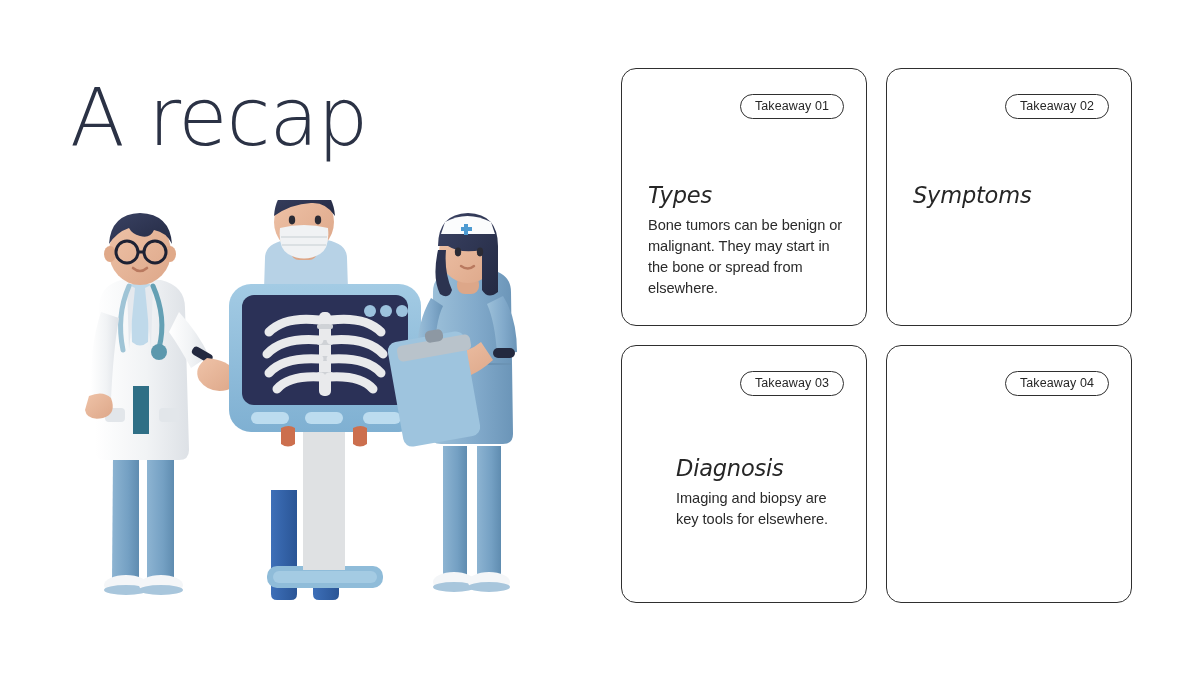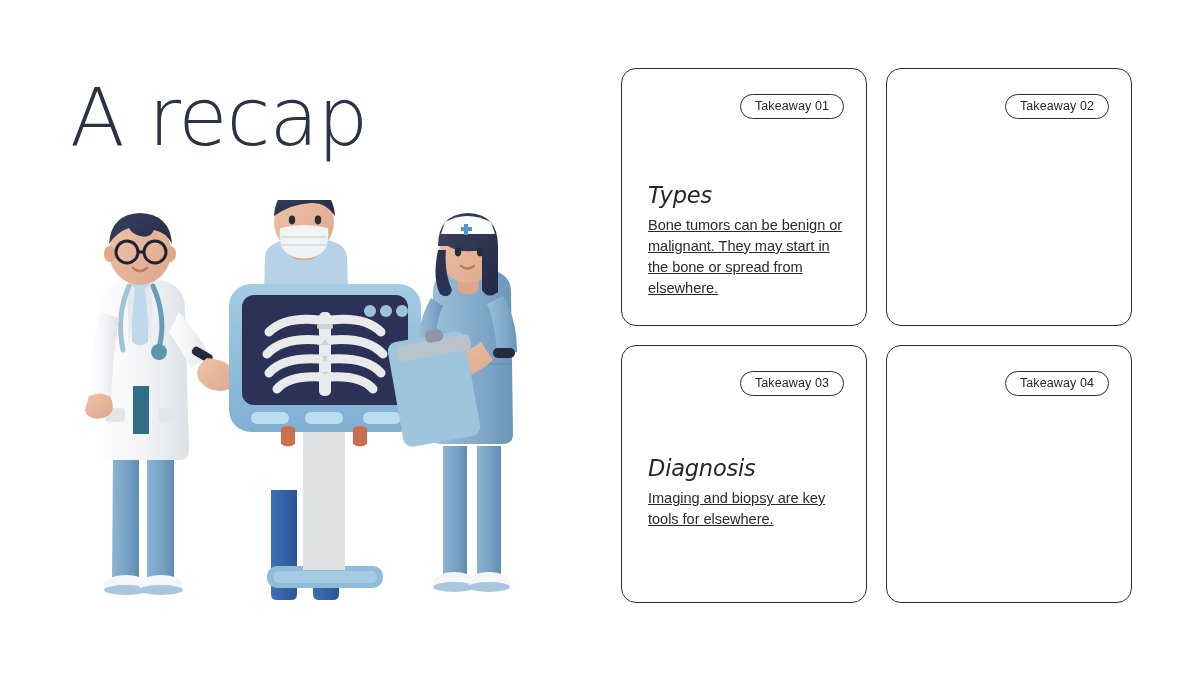--- a/index.html
+++ b/index.html
@@ -116,25 +116,24 @@
     font-style: italic;
   }
 
   .card-text {
     font-family: "Liberation Sans", sans-serif;
     font-weight: 400;
     font-size: 14.6px;
     line-height: 21px;
     color: #2a2a2a;
     letter-spacing: -0.05px;
-    text-decoration: underline;
   }
 
   
-  .card.row-2 .card-body { top: 108px; }
+  .card.row-2 .card-body { top: 108px; margin-left: 28px; }
 </style>
 </head>
 <body>
 
 <div class="slide">
 
   <div class="left-panel">
 
     <h1 class="slide-title">A recap</h1>
 
@@ -333,20 +332,21 @@
       <div class="card-badge">Takeaway 01</div>
       <div class="card-body">
         <div class="card-heading">Types</div>
         <div class="card-text">Bone tumors can be benign or malignant. They may start in the bone or spread from elsewhere.</div>
       </div>
     </div>
 
     <div class="card row-1">
       <div class="card-badge">Takeaway 02</div>
       <div class="card-body">
+        <div class="card-heading">Symptoms</div>
       </div>
     </div>
 
     <div class="card row-2">
       <div class="card-badge">Takeaway 03</div>
       <div class="card-body">
         <div class="card-heading">Diagnosis</div>
         <div class="card-text">Imaging and biopsy are key tools for elsewhere.</div>
       </div>
     </div>

